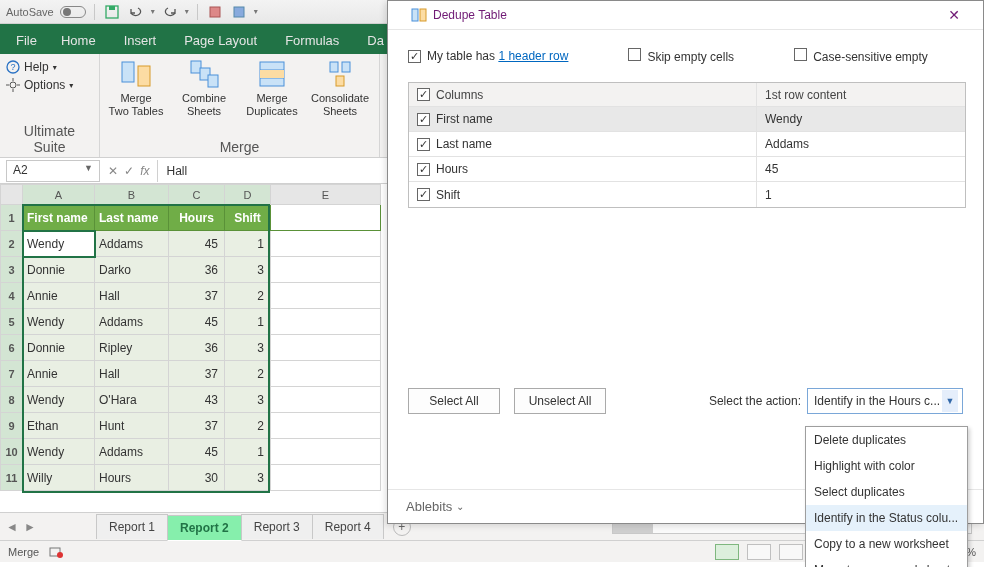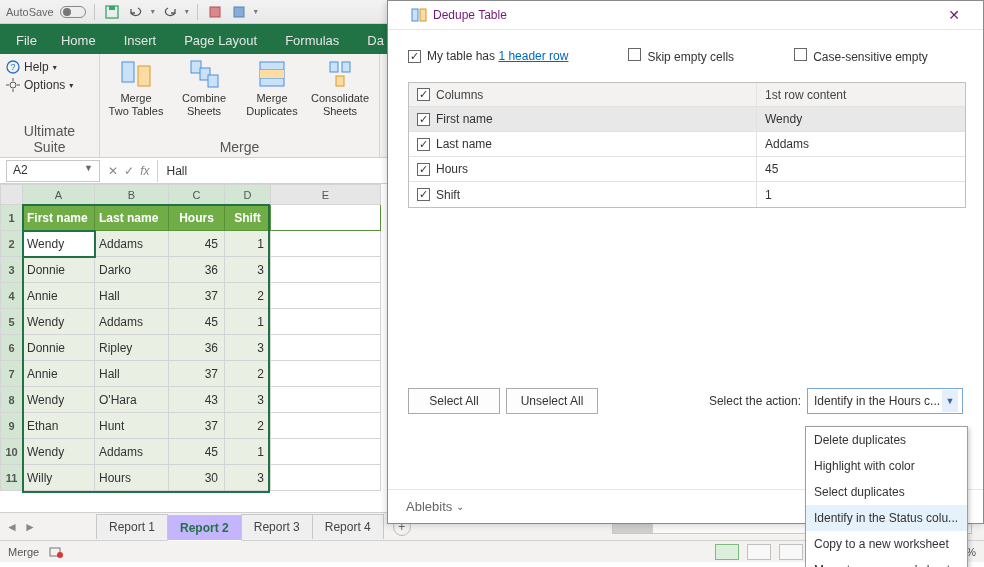--- a/index.html
+++ b/index.html
@@ -33,21 +33,21 @@
 .grid .colhdr th.sel{background:#d3e5d3}
 .grid .rowhdr{background:#e6e6e6;text-align:center;color:#555;width:22px;font-size:11px}
 .grid .rowhdr.sel{background:#d3e5d3}
 .grid tr.hdrrow td{background:#70AD47;color:#fff;font-weight:600;border-color:#5a9138}
 .grid tr.data td{background:#e9efe3}
 .grid td.num{text-align:right;padding-right:6px}
 .grid .marq{outline:2px solid #217346;outline-offset:-1px}
 .sheet-tabs{height:28px;border-top:1px solid #d0d0d0;display:flex;align-items:center;padding-left:96px;gap:0;position:relative;background:#f3f2f1}
 .sheet-tabs .nav{position:absolute;left:6px;display:flex;gap:6px;color:#888}
 .stab{padding:5px 12px;border:1px solid #c8c8c8;border-bottom:none;background:#efefef;font-size:12px;color:#444;margin-right:-1px}
-.stab.active{background:#c4b5fd;color:#217346;font-weight:600;border-bottom:1px solid #fff;position:relative;top:1px}
+.stab.active{background:#86efac;color:#217346;font-weight:600;border-bottom:1px solid #fff;position:relative;top:1px}
 .plus{width:18px;height:18px;border:1px solid #bbb;border-radius:50%;display:flex;align-items:center;justify-content:center;margin-left:10px;color:#666}
 .statusbar{height:22px;background:#f3f2f1;border-top:1px solid #d0d0d0;display:flex;align-items:center;padding:0 8px;font-size:11px;color:#555;justify-content:space-between}
 .statusbar .right{display:flex;align-items:center;gap:8px}
 .view-btn{width:24px;height:16px;border:1px solid #c0c0c0;background:#f8f8f8}
 .view-btn.active{background:#dcefdc;border-color:#7fb77f}
 .zoom-track{width:100px;height:4px;background:#c8c8c8;position:relative}
 .zoom-track .thumb{position:absolute;left:48px;top:-4px;width:6px;height:12px;background:#888}
 
 .dlg{position:absolute;left:387px;top:0;width:597px;height:524px;background:#fff;border:1px solid #8a8a8a;box-shadow:-2px 2px 6px rgba(0,0,0,0.12);z-index:50}
 .dlg-title{height:29px;display:flex;align-items:center;padding:0 23px;border-bottom:1px solid #e6e6e6;font-size:12px;color:#701a75;justify-content:space-between}
@@ -57,21 +57,21 @@
 .chk{width:13px;height:13px;border:1px solid #666;display:inline-flex;align-items:center;justify-content:center;margin-right:6px;background:#fff}
 .chk.on::after{content:"✓";font-size:11px;line-height:1;color:#333}
 .link{color:#0067c0;text-decoration:underline}
 .cols{border:1px solid #bfbfbf;width:558px}
 .cols .row{display:flex;align-items:center;height:25px;border-bottom:1px solid #e2e2e2;font-size:12px}
 .cols .row:last-child{border-bottom:none}
 .cols .row .c1{width:348px;padding-left:8px;display:flex;align-items:center;border-right:1px solid #e2e2e2;height:100%}
 .cols .row .c2{flex:1;padding-left:8px}
 .cols .row.hd{background:#f3f2f1;color:#444;height:24px}
 .cols .row.hl{background:#e8e8e8}
-.btnrow{display:flex;align-items:flex-start;gap:6px;margin-top:180px}
+.btnrow{display:flex;align-items:flex-start;gap:14px;margin-top:180px}
 .dbtn{width:92px;height:26px;border:1px solid #aaa;background:#fdfdfd;text-align:center;line-height:24px;font-size:12px;color:#333}
 .sel-action{display:flex;align-items:center;gap:6px;margin-left:auto;font-size:12px}
 .combo{width:156px;height:26px;border:1px solid #7aa7d8;display:flex;align-items:center;padding:0 4px 0 6px;font-size:12px;justify-content:space-between;background:#fff}
 .combo .dd{width:16px;height:22px;background:#e5eefb;display:flex;align-items:center;justify-content:center;color:#3268a8;font-size:9px}
 .dlg-foot{position:absolute;bottom:0;left:0;right:0;height:34px;border-top:1px solid #e6e6e6;display:flex;align-items:center;padding:0 18px;color:#666;font-size:13px}
 .dropdown{position:absolute;left:805px;top:426px;width:163px;background:#fff;border:1px solid #9e9e9e;box-shadow:2px 2px 4px rgba(0,0,0,0.18);z-index:60;font-size:12px}
 .dropdown .it{padding:6px 8px;color:#333;white-space:nowrap;overflow:hidden;text-overflow:ellipsis}
 .dropdown .it.hov{background:#e5f1fb}
 svg{display:block}
 </style>

